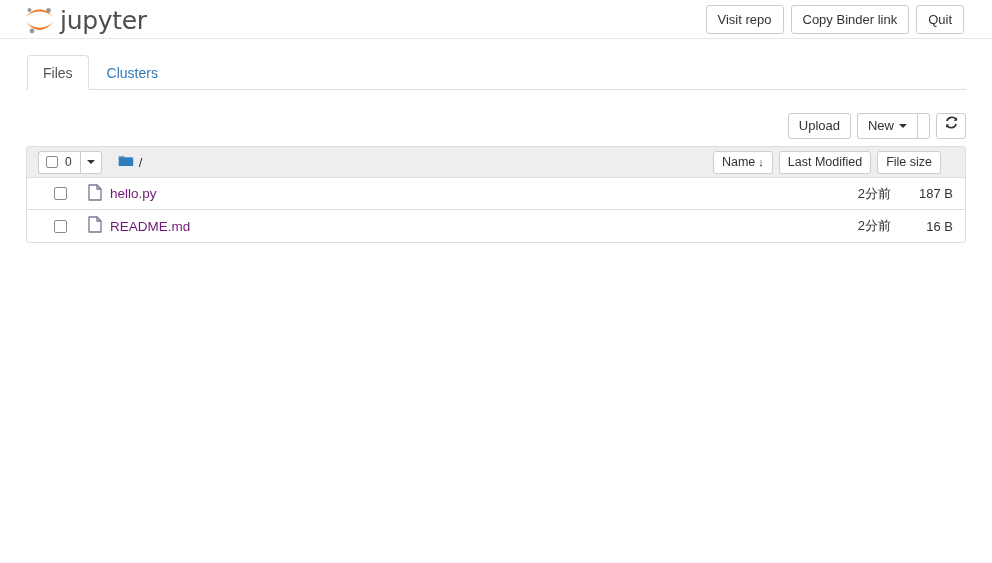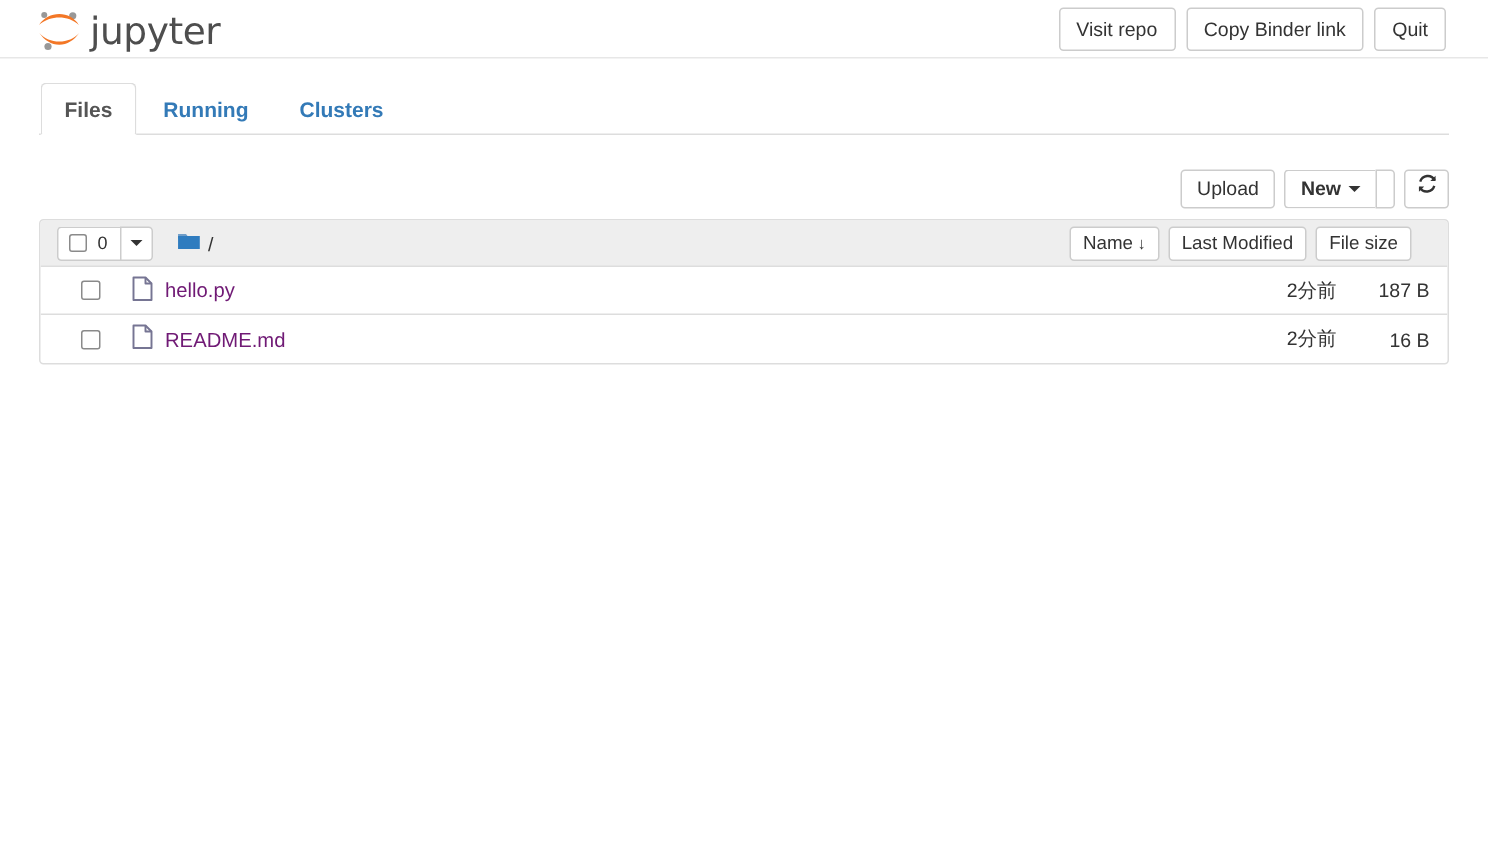--- a/index.html
+++ b/index.html
@@ -79,21 +79,20 @@
   .tab {
     font-size: 14px;
     padding: 8px 15px 7px 15px;
     line-height: 18px;
     color: #337ab7;
     cursor: pointer;
     border: 1px solid transparent;
     border-radius: 4px 4px 0 0;
     margin-right: 2px;
     text-decoration: none;
-    font-weight: bold;
   }
   .tab.active {
     color: #555555;
     background: #ffffff;
     border-color: #dddddd #dddddd #ffffff;
     cursor: default;
   }
 
   
   #actionrow {
@@ -121,21 +120,21 @@
     font-size: 13px;
     font-family: "Liberation Sans", sans-serif;
     height: 26px;
     line-height: 24px;
     padding: 0 10px;
     border-radius: 3px;
     cursor: pointer;
     white-space: nowrap;
   }
   #upload-btn { margin-right: 6px; }
-  #new-btn { border-radius: 3px 0 0 3px; border-right: none; display: flex; align-items: center; gap: 5px; font-weight: bold; }
+  #new-btn { border-radius: 3px 0 0 3px; border-right: none; display: flex; align-items: center; gap: 5px; }
   #new-caret-wrap { display: flex; margin-right: 6px; }
   .caret-dn {
     width: 0; height: 0;
     border-left: 4px solid transparent;
     border-right: 4px solid transparent;
     border-top: 4px solid #333333;
     display: inline-block;
   }
   #new-caret-btn {
     background: #ffffff;
@@ -302,21 +301,20 @@
       </svg>
     </span>
     <span id="logo-text">jupyter</span>
   </div>
 
 </div>
 
 <div id="tabbar">
   <div class="tabs">
     <a class="tab active">Files</a>
-    <a class="tab">Running</a>
     <a class="tab">Clusters</a>
   </div>
 </div>
 
 <div id="actionrow">
 
   <div id="action-buttons">
     <button class="act-btn" id="upload-btn">Upload</button>
 
     <span id="new-caret-wrap">

